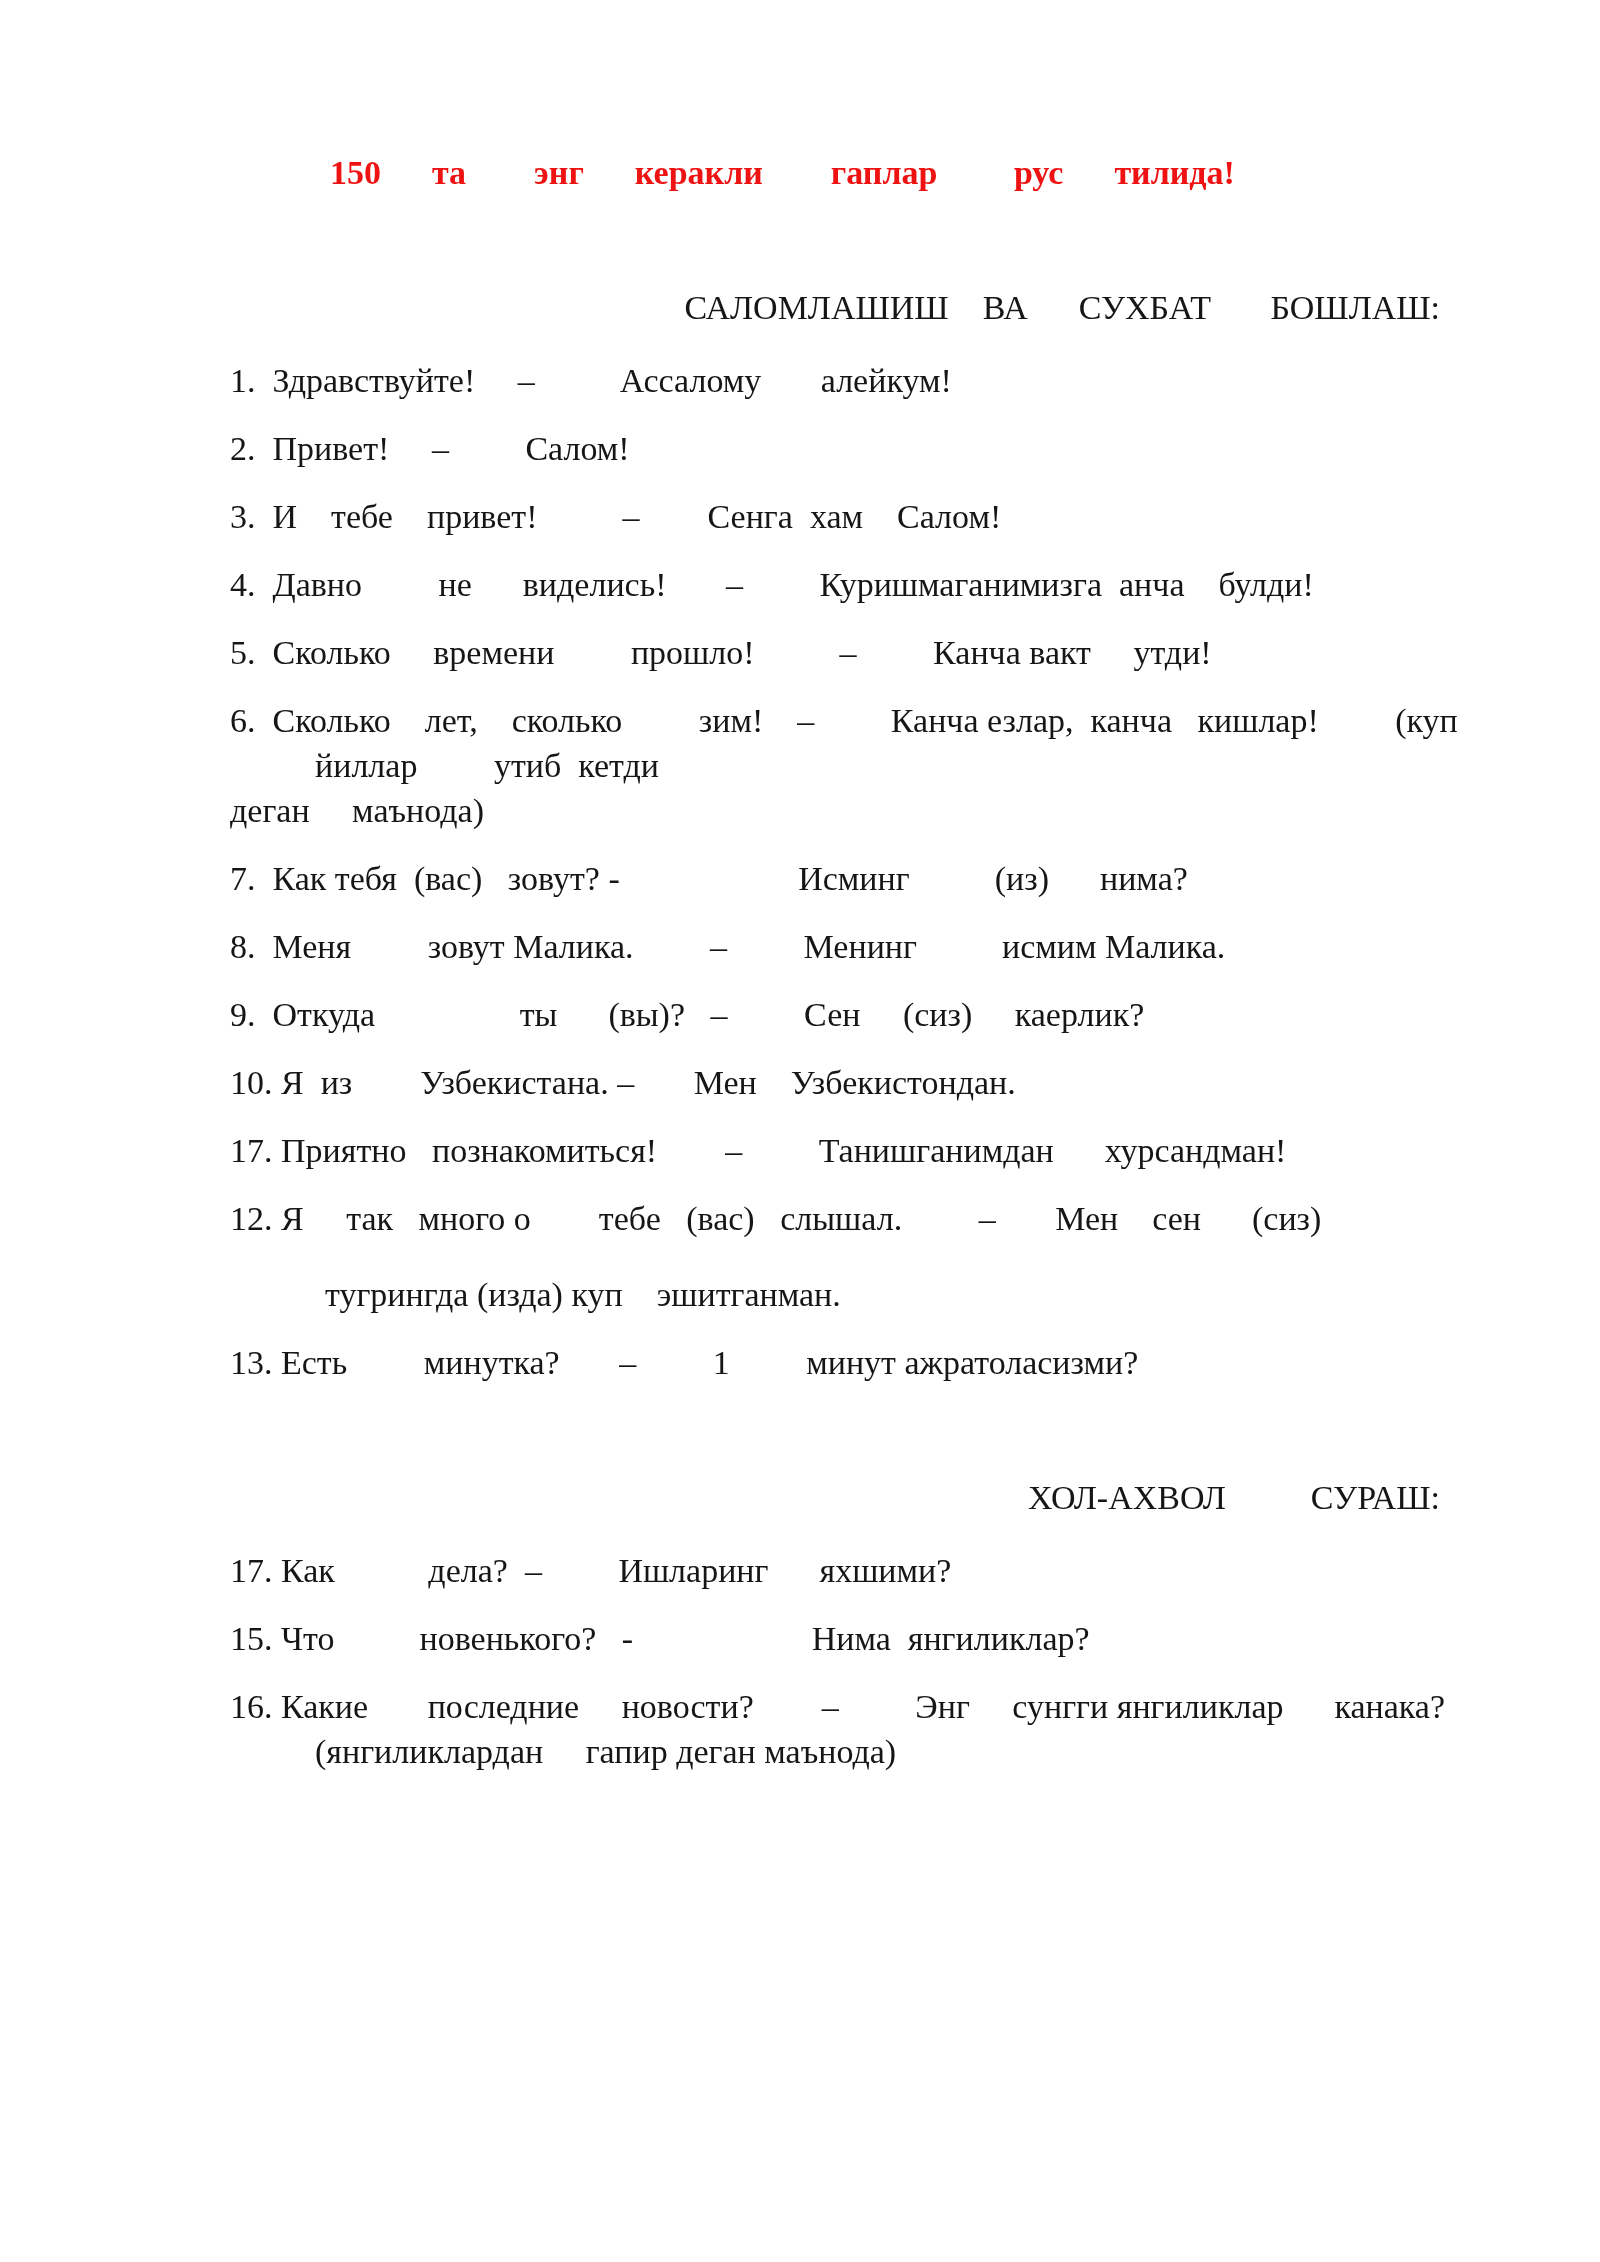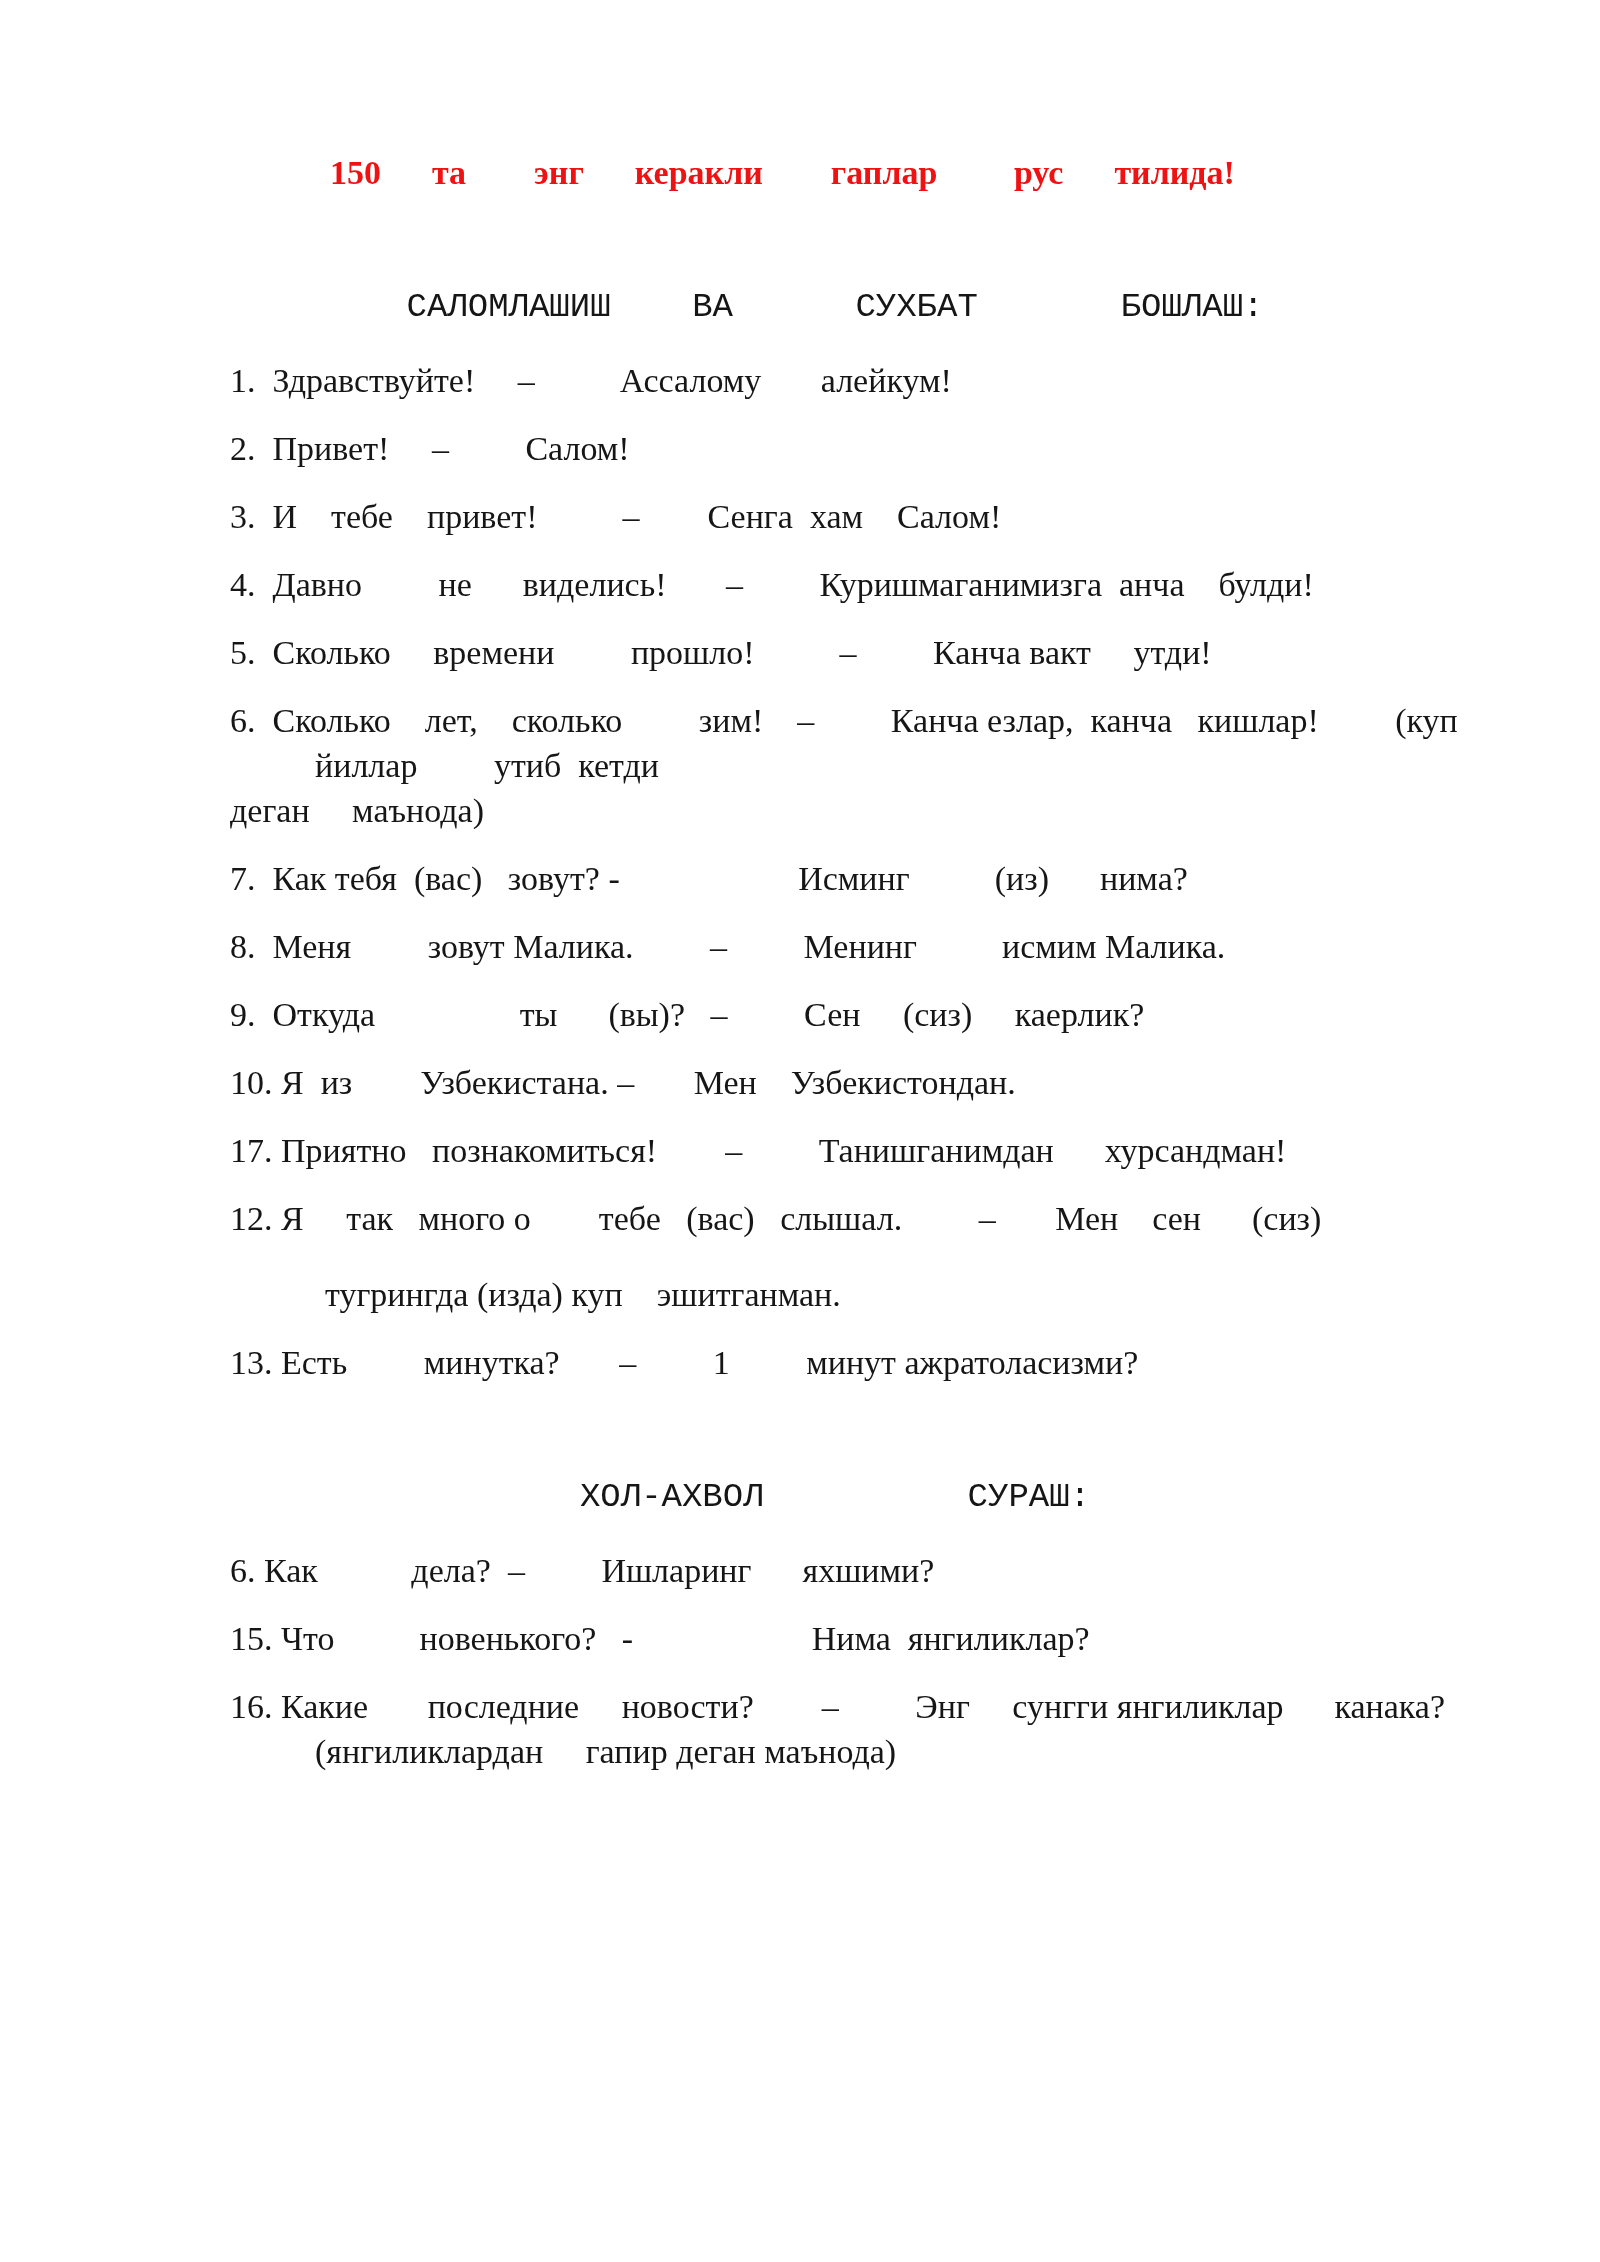--- a/index.html
+++ b/index.html
@@ -22,23 +22,22 @@
     padding: 150px 100px 0 230px;
   }
   .doc-title {
     font-weight: bold;
     white-space: pre;
     padding-left: 100px;
     margin: 0;
   }
   .heading {
     white-space: pre;
-    text-align: center;
+    text-align: right;
     margin: 90px 0 28px 0;
-    font-family: Liberation Mono, monospace;
   }
   .item {
     margin: 0 0 23px 0;
   }
   .line {
     white-space: pre;
   }
 </style>
 </head>
 <body>
@@ -88,21 +87,21 @@
             <div class="line">12. Я     так   много о        тебе   (вас)   слышал.         –       Мен    сен      (сиз)</div>
             <div class="line" style="padding-left: 95px; margin-top: 31px;">тугрингда (изда) куп    эшитганман.</div>
           </div>
           <div class="item">
             <div class="line">13. Есть         минутка?       –         1         минут ажратоласизми?</div>
           </div>
         </section>
         <section>
           <div class="heading">ХОЛ-АХВОЛ          СУРАШ:</div>
           <div class="item">
-            <div class="line">6. Как           дела?  –         Ишларинг      яхшими?</div>
+            <div class="line">17. Как           дела?  –         Ишларинг      яхшими?</div>
           </div>
           <div class="item">
             <div class="line">15. Что          новенького?   -                     Нима  янгиликлар?</div>
           </div>
           <div class="item">
             <div class="line">16. Какие       последние     новости?        –         Энг     сунгги янгиликлар      канака?</div>
             <div class="line" style="padding-left: 85px;">(янгиликлардан     гапир деган маънода)</div>
           </div>
         </section>
       </div>

